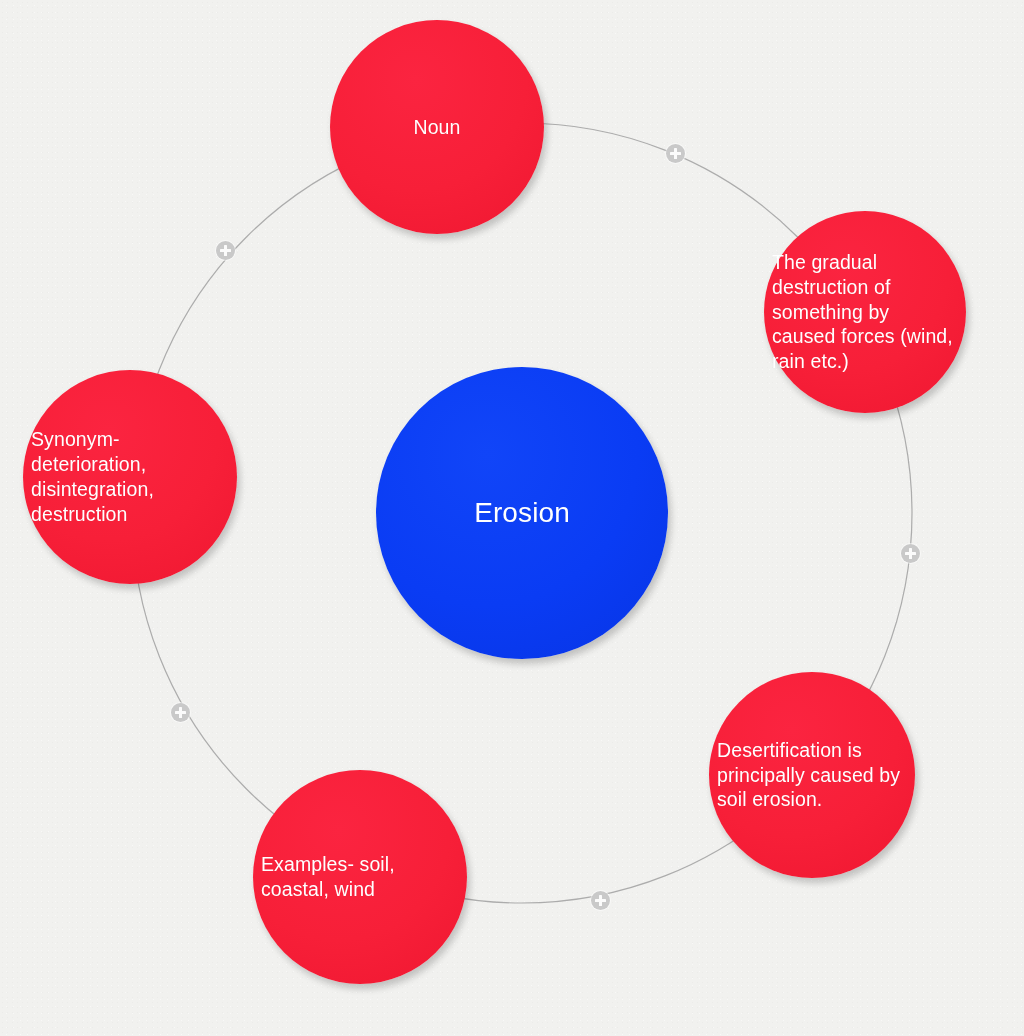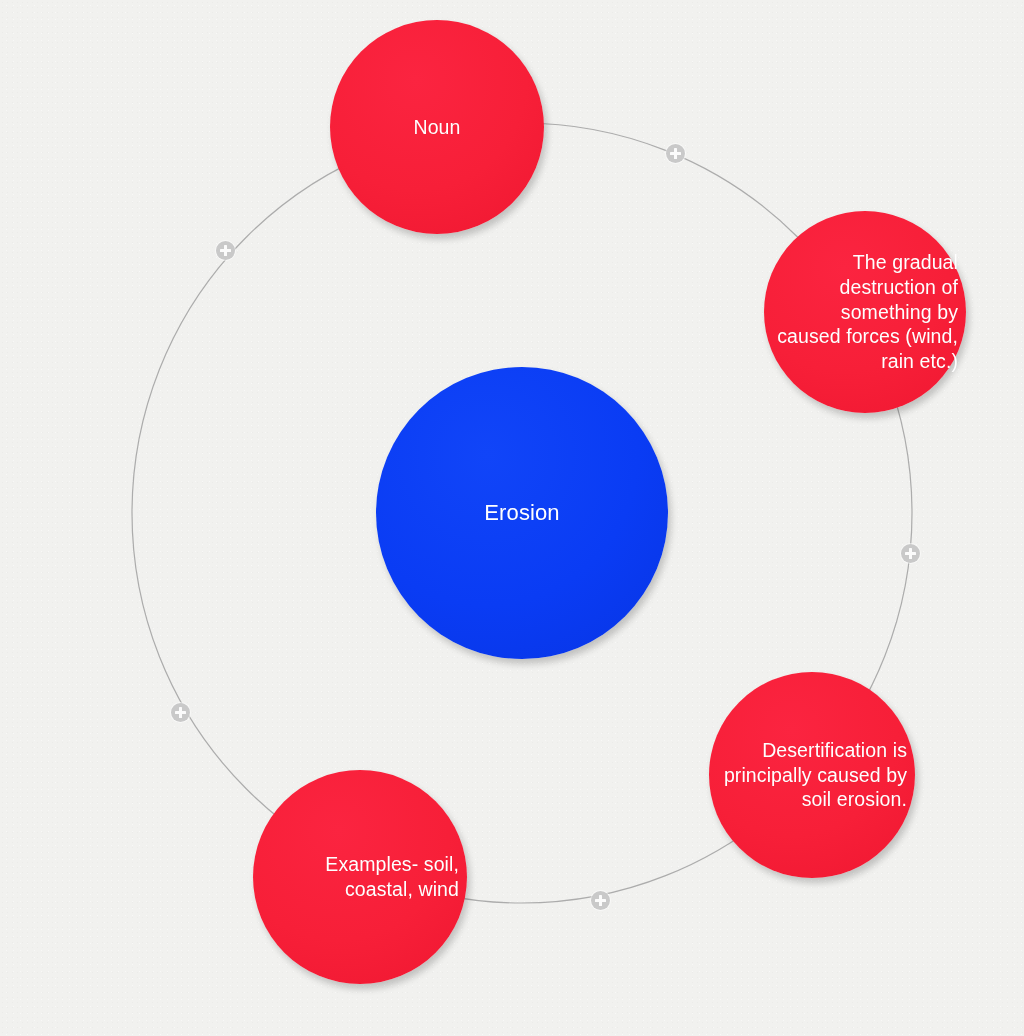--- a/index.html
+++ b/index.html
@@ -33,39 +33,39 @@
     width: 1024px;
     height: 1036px;
   }
 
   .node {
     position: absolute;
     border-radius: 50%;
     display: flex;
     align-items: center;
     justify-content: center;
-    text-align: right;
+    text-align: left;
     color: #ffffff;
     box-sizing: border-box;
     box-shadow: 3px 5px 7px rgba(0,0,0,0.20);
   }
 
   .node-label {
     display: block;
     line-height: 1.28;
     padding: 0 8px;
     letter-spacing: 0.1px;
     text-shadow: 0 0 1px rgba(0,0,0,0.07);
   }
 
   #node-center {
     background: radial-gradient(circle at 38% 30%, #1145f8 0%, #0a3cf4 55%, #0734e4 100%);
   }
   #node-center .node-label {
-    font-size: 22px;
+    font-size: 28px;
   }
 
   .node-topic {
     background: radial-gradient(circle at 40% 28%, #fb2440 0%, #f71f38 55%, #ef1731 100%);
   }
   .node-topic .node-label {
     font-size: 19.5px;
   }
 
   .plus-handle {
@@ -118,20 +118,23 @@
   </div>
 
   <div class="node node-topic" style="left:709px; top:672px; width:206px; height:206px;">
     <span class="node-label">Desertification is principally caused by soil erosion.</span>
   </div>
 
   <div class="node node-topic" style="left:253px; top:770px; width:214px; height:214px;">
     <span class="node-label">Examples- soil, coastal, wind</span>
   </div>
 
+  <div class="node node-topic" style="left:23px; top:370px; width:214px; height:214px;">
+    <span class="node-label">Synonym- deterioration, disintegration, destruction</span>
+  </div>
 
   <div class="plus-handle" style="left:666px; top:144px;"></div>
   <div class="plus-handle" style="left:901px; top:544px;"></div>
   <div class="plus-handle" style="left:591px; top:891px;"></div>
   <div class="plus-handle" style="left:171px; top:703px;"></div>
   <div class="plus-handle" style="left:216px; top:241px;"></div>
 
 </div>
 
 </body></html>

